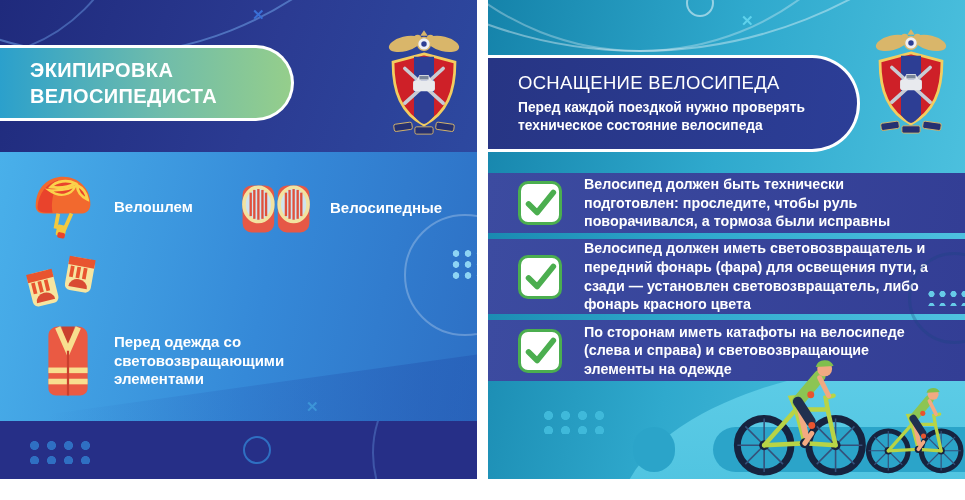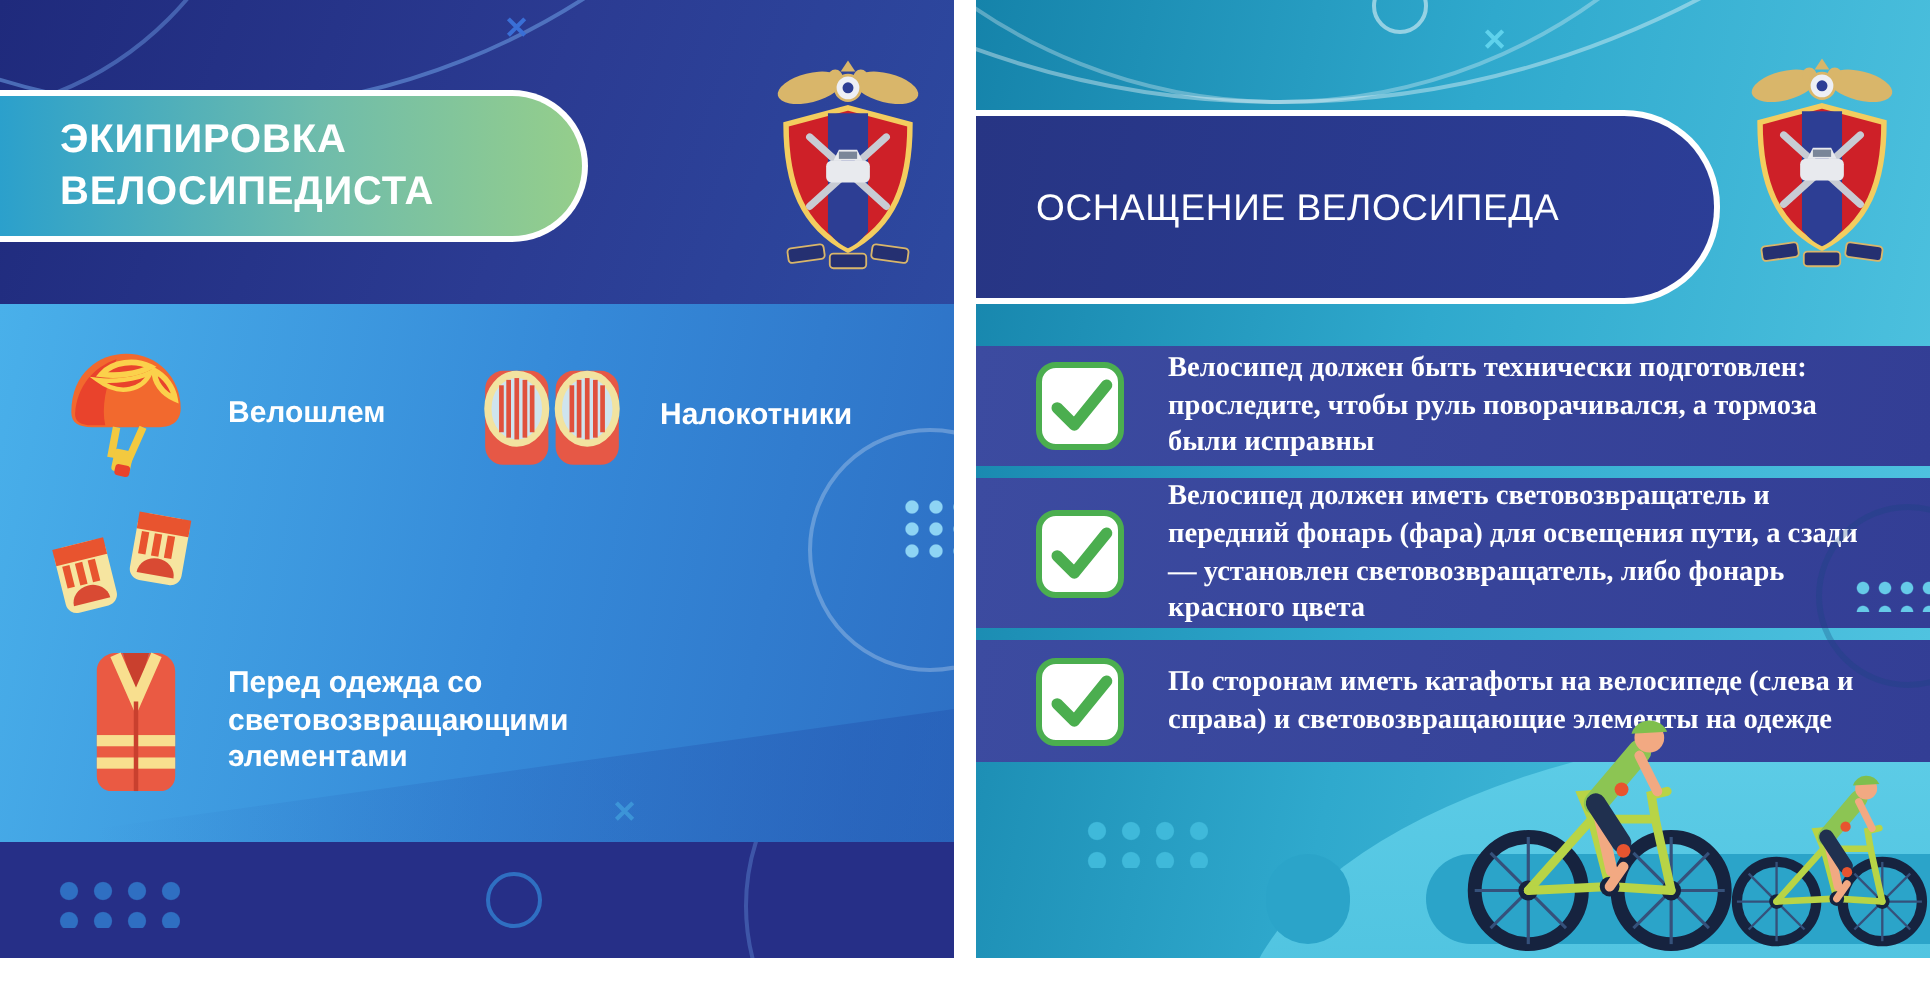--- a/index.html
+++ b/index.html
@@ -62,21 +62,21 @@
   .rp-x1{left:253px;top:13px;color:#5fd2ec;}
   .rp-card{position:absolute;left:0;top:55px;width:372px;height:97px;box-sizing:border-box;
     background:linear-gradient(100deg,#273584,#2C3E97);
     border:3px solid #fff;border-left:none;border-radius:0 48px 48px 0;
     display:flex;flex-direction:column;justify-content:center;padding-left:30px;z-index:3;}
   .rp-card h1{margin:0;color:#fff;font-size:18.5px;font-weight:normal;letter-spacing:.3px;text-transform:uppercase;}
   .rp-card p{margin:5px 0 0 0;color:#fff;font-size:13.8px;font-weight:bold;line-height:1.28;width:300px;}
 
   .check-row{position:absolute;left:0;width:477px;box-sizing:border-box;z-index:2;
     background:linear-gradient(100deg,#3C4BA0 0%,#333E95 100%);
-    display:flex;align-items:center;gap:22px;padding-left:30px;font-family:Liberation Serif, serif;}
+    display:flex;align-items:center;gap:22px;padding-left:30px;}
   .row1{top:173px;height:60px;}
   .row2{top:239px;height:75px;}
   .row3{top:320px;height:61px;}
   .checkbox{width:44px;height:44px;flex:0 0 auto;background:#fff;border:3px solid #4BAE4F;border-radius:10px;
     box-sizing:border-box;display:flex;align-items:center;justify-content:center;}
   .check-row .text{color:#fff;font-size:14.3px;font-weight:bold;line-height:1.3;width:356px;}
 
   .rp-circle{width:86px;height:86px;left:420px;top:252px;border:3px solid rgba(20,70,125,.28);z-index:4;}
   .rp-dots-right{left:438px;top:288px;width:42px;height:18px;z-index:4;
     background-image:radial-gradient(circle,#66CBE8 2.8px,rgba(0,0,0,0) 3.4px);
@@ -169,21 +169,21 @@
             <ellipse cx="58.5" cy="27" rx="16" ry="19" fill="#CFE4EE" stroke="#F2E3A0" stroke-width="4"></ellipse>
             <g stroke="#E0503C" stroke-width="2.6">
               <line x1="50" y1="14" x2="50" y2="40"></line>
                 <line x1="54" y1="11" x2="54" y2="43"></line>
               <line x1="58.5" y1="10" x2="58.5" y2="44"></line>
                 <line x1="63" y1="11" x2="63" y2="43"></line>
               <line x1="67" y1="14" x2="67" y2="40"></line>
             </g>
           </g>
         </svg>
-        <span class="label">Налокотники</span>
+        <span class="label">Велосипедные</span>
       </div>
 
       <div class="item it3">
         <svg width="72" height="58" viewBox="0 0 76 62">
           <g transform="rotate(-14 20 38)">
             <rect x="4" y="18" width="28" height="36" rx="6" fill="#F6E5A0"></rect>
             <rect x="4" y="18" width="28" height="9" fill="#E8542F"></rect>
             <g fill="#E8542F">
                 <rect x="7" y="28" width="4" height="12"></rect>
                 <rect x="14" y="28" width="4" height="12"></rect>
@@ -228,20 +228,21 @@
   <div class="gutter"></div>
 
   <div class="panel panel-right">
     <div class="arc rp-arc1"></div>
     <div class="arc rp-arc2"></div>
     <div class="rp-ring-top"></div>
     <span class="xmark rp-x1"></span>
 
     <div class="rp-card">
       <h1>ОСНАЩЕНИЕ ВЕЛОСИПЕДА</h1>
+      <p>Перед каждой поездкой нужно проверять техническое состояние велосипеда</p>
     </div>
 
     <svg class="emblem rp-emblem" viewBox="0 0 90 122">
       <g fill="#D9B66A">
         <ellipse cx="24" cy="17" rx="18" ry="8" transform="rotate(-14 24 17)"></ellipse>
         <ellipse cx="66" cy="17" rx="18" ry="8" transform="rotate(14 66 17)"></ellipse>
         <circle cx="38" cy="11" r="4"></circle>
           <circle cx="52" cy="11" r="4"></circle>
         <path d="M45 2 L49 8 L41 8 Z"></path>
       </g>

